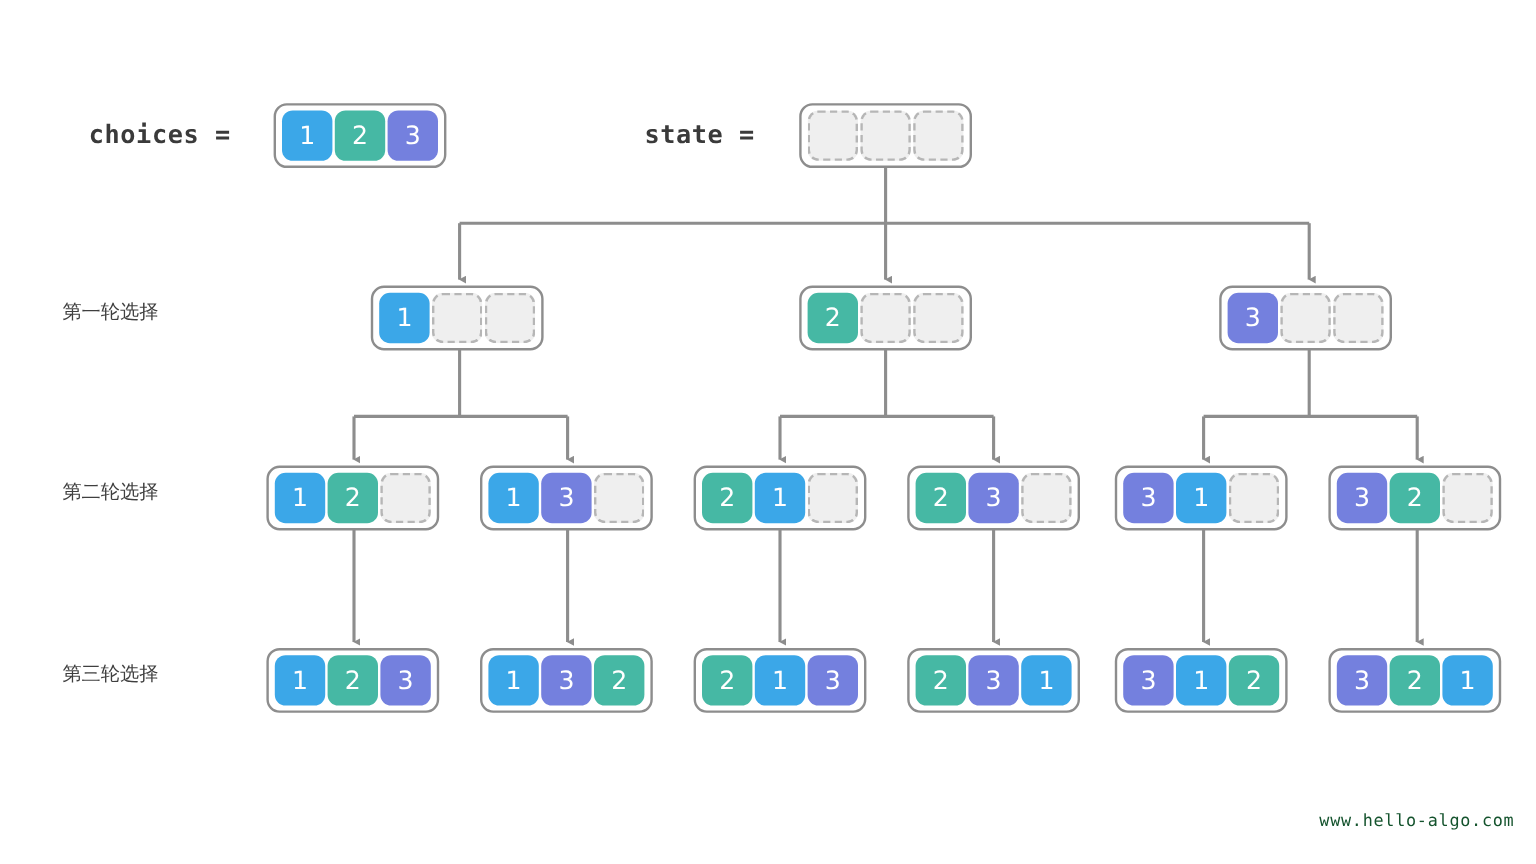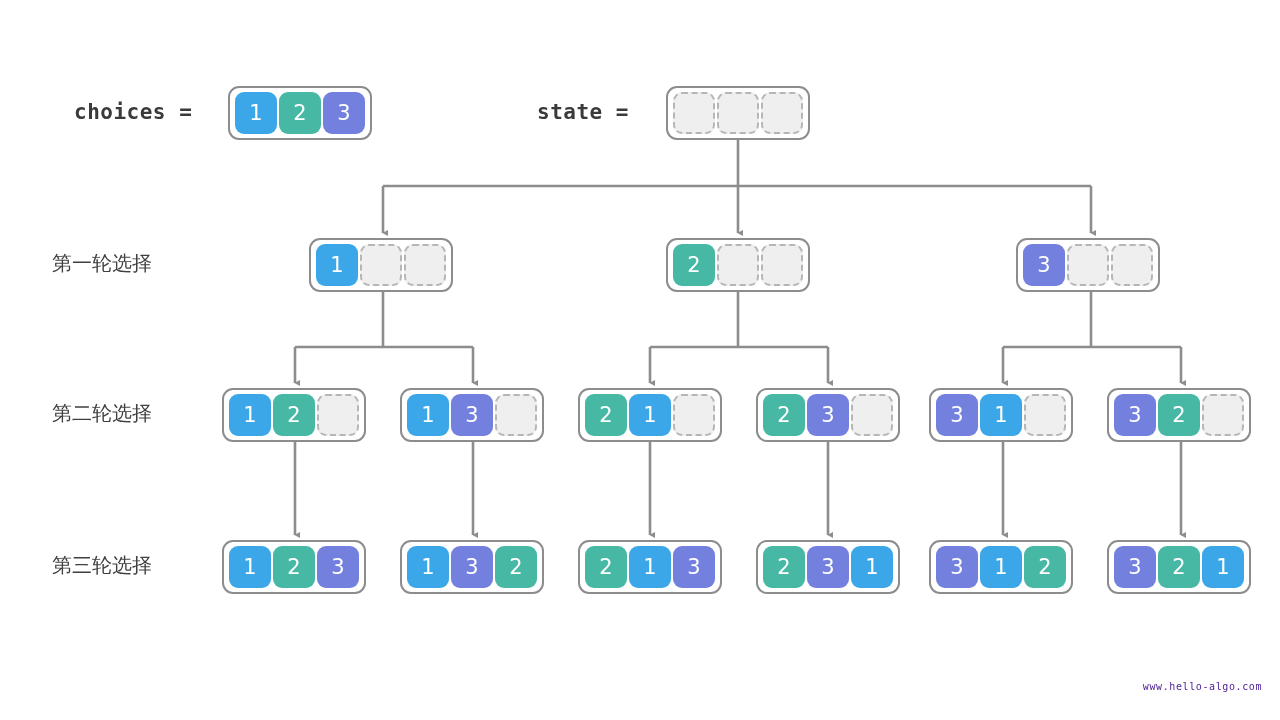--- a/index.html
+++ b/index.html
@@ -38,21 +38,21 @@
     font-size: 21px;
     color: #3a3a3a;
     white-space: nowrap;
     letter-spacing: 0.5px;
   }
 
   
   .row-label {
     position: absolute;
     font-family: "DejaVu Sans", "Liberation Sans", sans-serif;
-    font-size: 20px;
+    font-size: 16px;
     color: #3f3f3f;
     white-space: nowrap;
   }
 
   
   .node {
     position: absolute;
     display: flex;
     flex-direction: row;
     align-items: center;
@@ -83,22 +83,22 @@
   .cell.v1 { background: #3ba7e8; }
   .cell.v2 { background: #46b8a4; }
   .cell.v3 { background: #7480de; }
 
   
   #watermark {
     position: absolute;
     right: 34px;
     bottom: 28px;
     font-family: "DejaVu Sans Mono", "Liberation Mono", monospace;
-    font-size: 10px;
-    color: #4c1d95;
+    font-size: 14px;
+    color: #14532d;
     letter-spacing: 0.6px;
   }
 </style>
 </head>
 <body>
 
 <div id="canvas">
 
   <svg class="edges" viewBox="0 0 1280 720" xmlns="http://www.w3.org/2000/svg">
     <defs>

